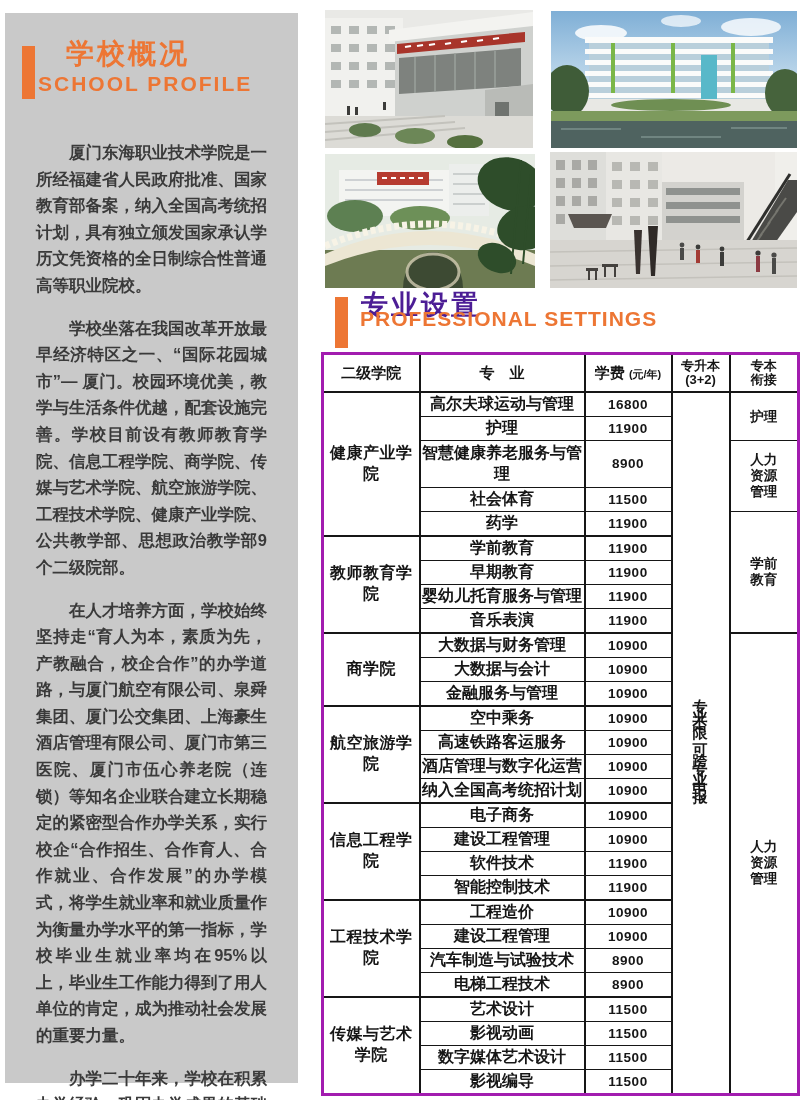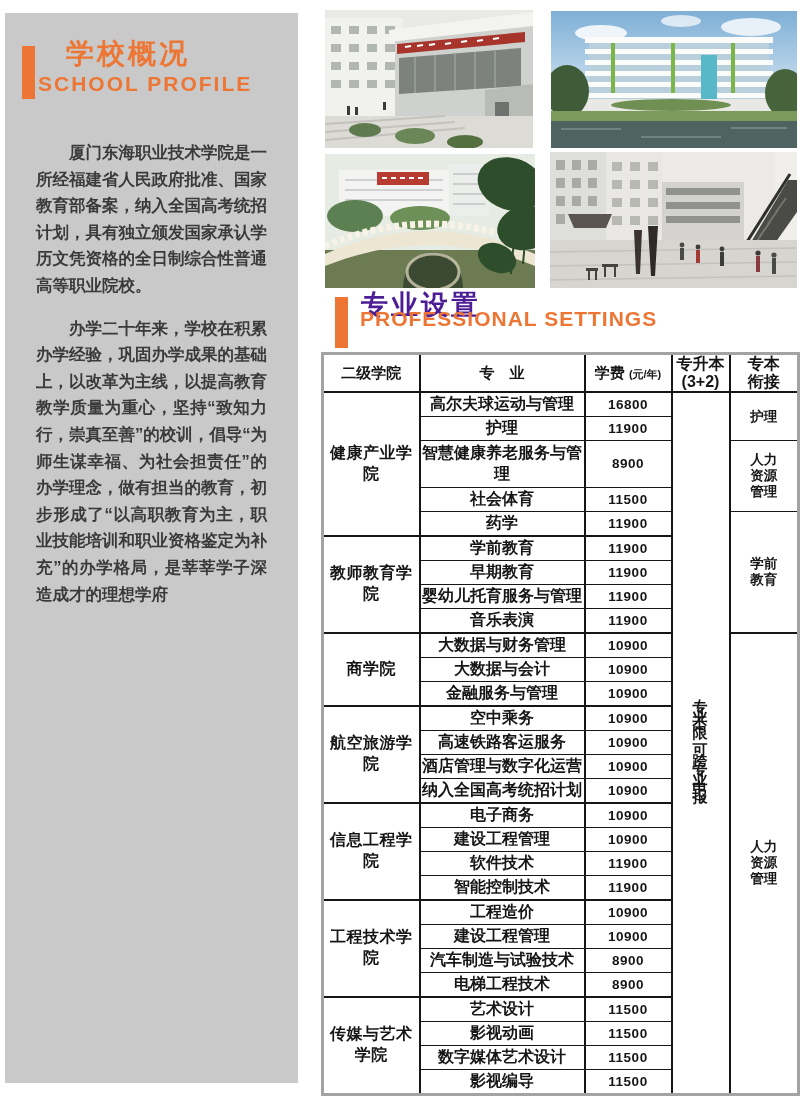--- a/index.html
+++ b/index.html
@@ -29,43 +29,45 @@
   
   .settings-header .accent-bar{left:335px;top:297px;width:13px;height:51px;}
   .settings-header .title-cn{position:absolute;left:361px;top:292px;font-size:27px;font-weight:700;
                              color:#4c1d95;letter-spacing:3px;line-height:1;}
   .settings-header .title-en{position:absolute;left:360px;top:308px;font-size:21px;font-weight:700;
                              color:#ed7634;letter-spacing:1px;line-height:1;}
 
   
   table.ptable{position:absolute;left:321px;top:352px;width:476px;height:744px;
                border-collapse:collapse;table-layout:fixed;color:#161616;
-               border:3px solid #a3a3a3;}
+               border:3px solid #a21caf;}
   .ptable th,.ptable td{border:1px solid #161616;border-left-width:2px;border-right-width:2px;
                text-align:center;vertical-align:middle;padding:0;overflow:hidden;}
   .ptable thead th{height:36px;font-size:15px;font-weight:700;border-bottom-width:2px;line-height:1.1;}
-  .ptable th.small-head{font-size:16px;white-space:pre-line;margin-left:17px;}
+  .ptable th.small-head{font-size:13px;white-space:pre-line;margin-left:17px;}
   .fee-unit{font-size:11px;font-weight:600;text-align:center;}
   .ptable td.college{font-size:16px;font-weight:700;letter-spacing:0.5px;}
   .ptable td.major{font-size:16px;font-weight:700;}
   .ptable td.fee{font-size:13.5px;font-weight:700;letter-spacing:0.5px;}
   .ptable tr.sec > td{border-top-width:2px;}
   .ptable td.bridge span{display:inline-block;width:2.15em;font-size:13.5px;font-weight:700;line-height:1.18;}
   .ptable td.upgrade .vtext{writing-mode:vertical-rl;font-size:15px;font-weight:700;
                             letter-spacing:9px;line-height:1;}
 </style>
 </head>
 <body>
 
 <div class="panel">
   <div class="accent-bar"></div>
   <div class="title-cn">学校概况</div>
   <div class="title-en">SCHOOL PROFILE</div>
   <div class="body-text" id="profile-paragraphs">
       <p>厦门东海职业技术学院是一所经福建省人民政府批准、国家教育部备案，纳入全国高考统招计划，具有独立颁发国家承认学历文凭资格的全日制综合性普通高等职业院校。</p>
+      <p>学校坐落在我国改革开放最早经济特区之一、“国际花园城市”— 厦门。校园环境优美，教学与生活条件优越，配套设施完善。学校目前设有教师教育学院、信息工程学院、商学院、传媒与艺术学院、航空旅游学院、工程技术学院、健康产业学院、公共教学部、思想政治教学部9个二级院部。</p>
+      <p>在人才培养方面，学校始终坚持走“育人为本，素质为先，产教融合，校企合作”的办学道路，与厦门航空有限公司、泉舜集团、厦门公交集团、上海豪生酒店管理有限公司、厦门市第三医院、厦门市伍心养老院（连锁）等知名企业联合建立长期稳定的紧密型合作办学关系，实行校企“合作招生、合作育人、合作就业、合作发展”的办学模式，将学生就业率和就业质量作为衡量办学水平的第一指标，学校毕业生就业率均在95%以上，毕业生工作能力得到了用人单位的肯定，成为推动社会发展的重要力量。</p>
       <p>办学二十年来，学校在积累办学经验，巩固办学成果的基础上，以改革为主线，以提高教育教学质量为重心，坚持“致知力行，崇真至善”的校训，倡导“为师生谋幸福、为社会担责任”的办学理念，做有担当的教育，初步形成了“以高职教育为主，职业技能培训和职业资格鉴定为补充”的办学格局，是莘莘学子深造成才的理想学府</p>
     </div>
 </div>
 
 <div class="photo" id="photo1">
   <svg width="208" height="138" viewBox="0 0 208 138" preserveAspectRatio="none">
     <rect width="208" height="138" fill="#e9e9e6"></rect>
     <rect x="0" y="8" width="78" height="100" fill="#f1f1ee"></rect>
     <g fill="#b3b7b4">
       <rect x="6" y="16" width="10" height="8"></rect>

